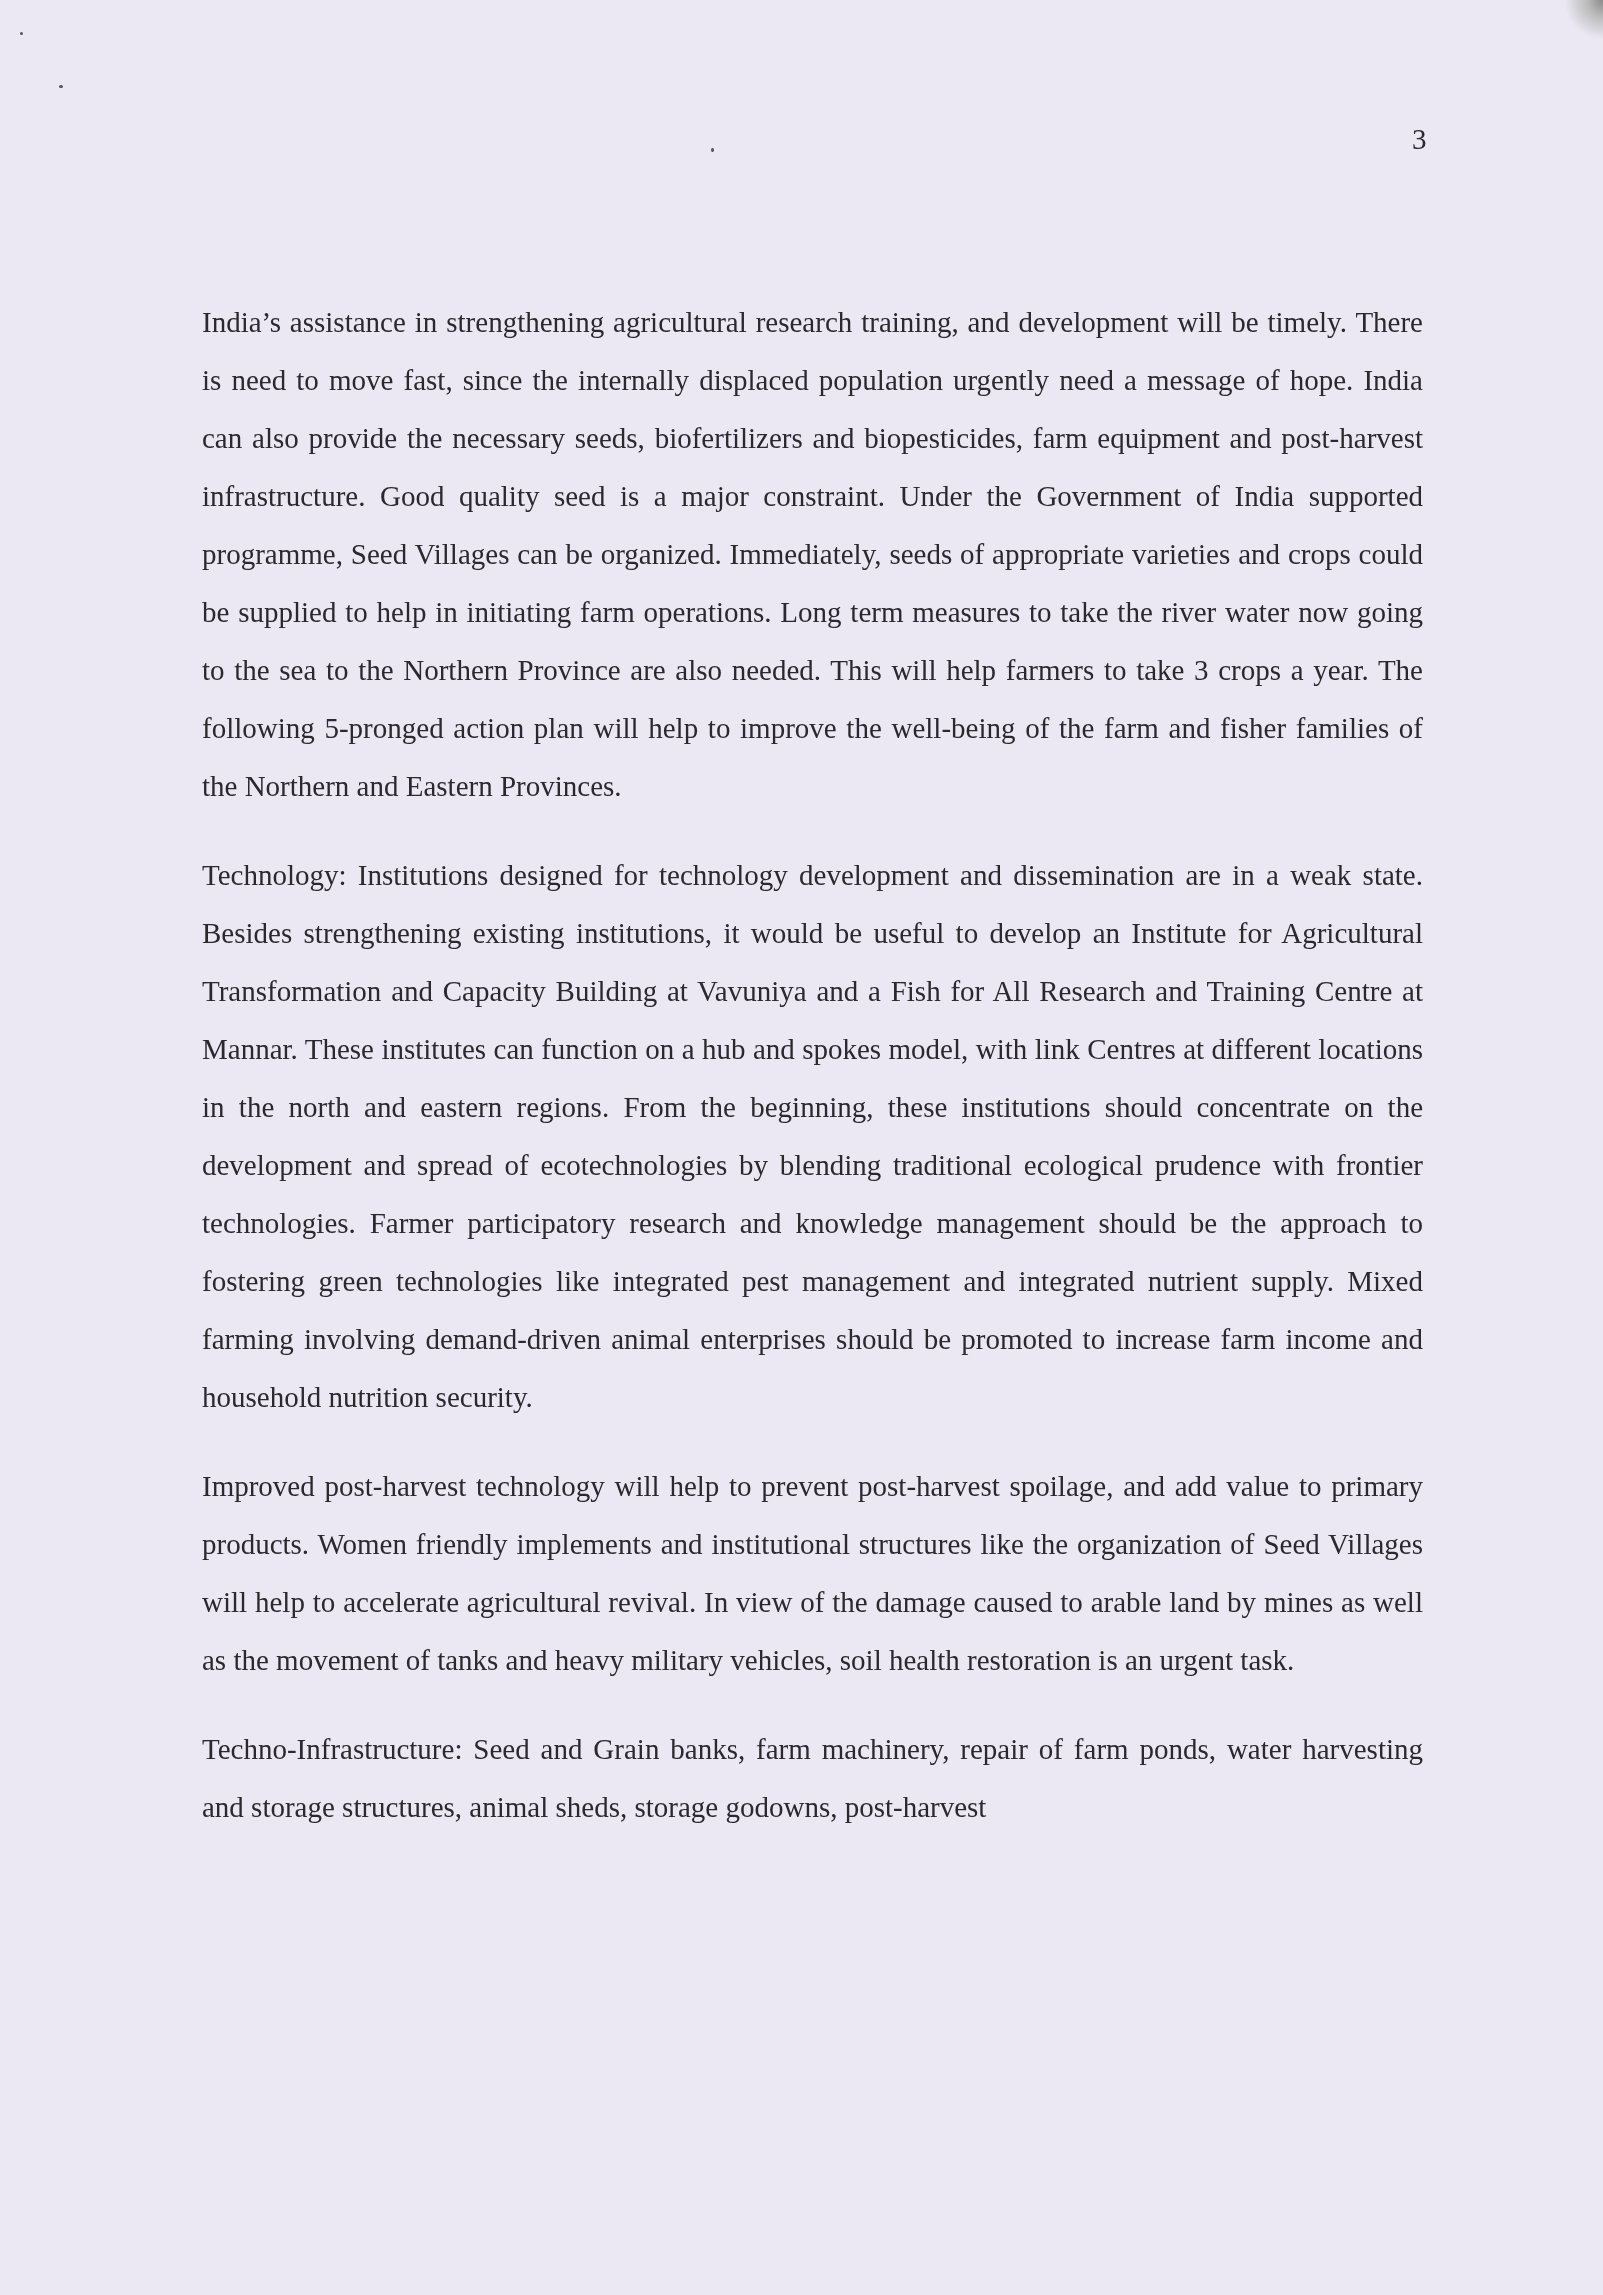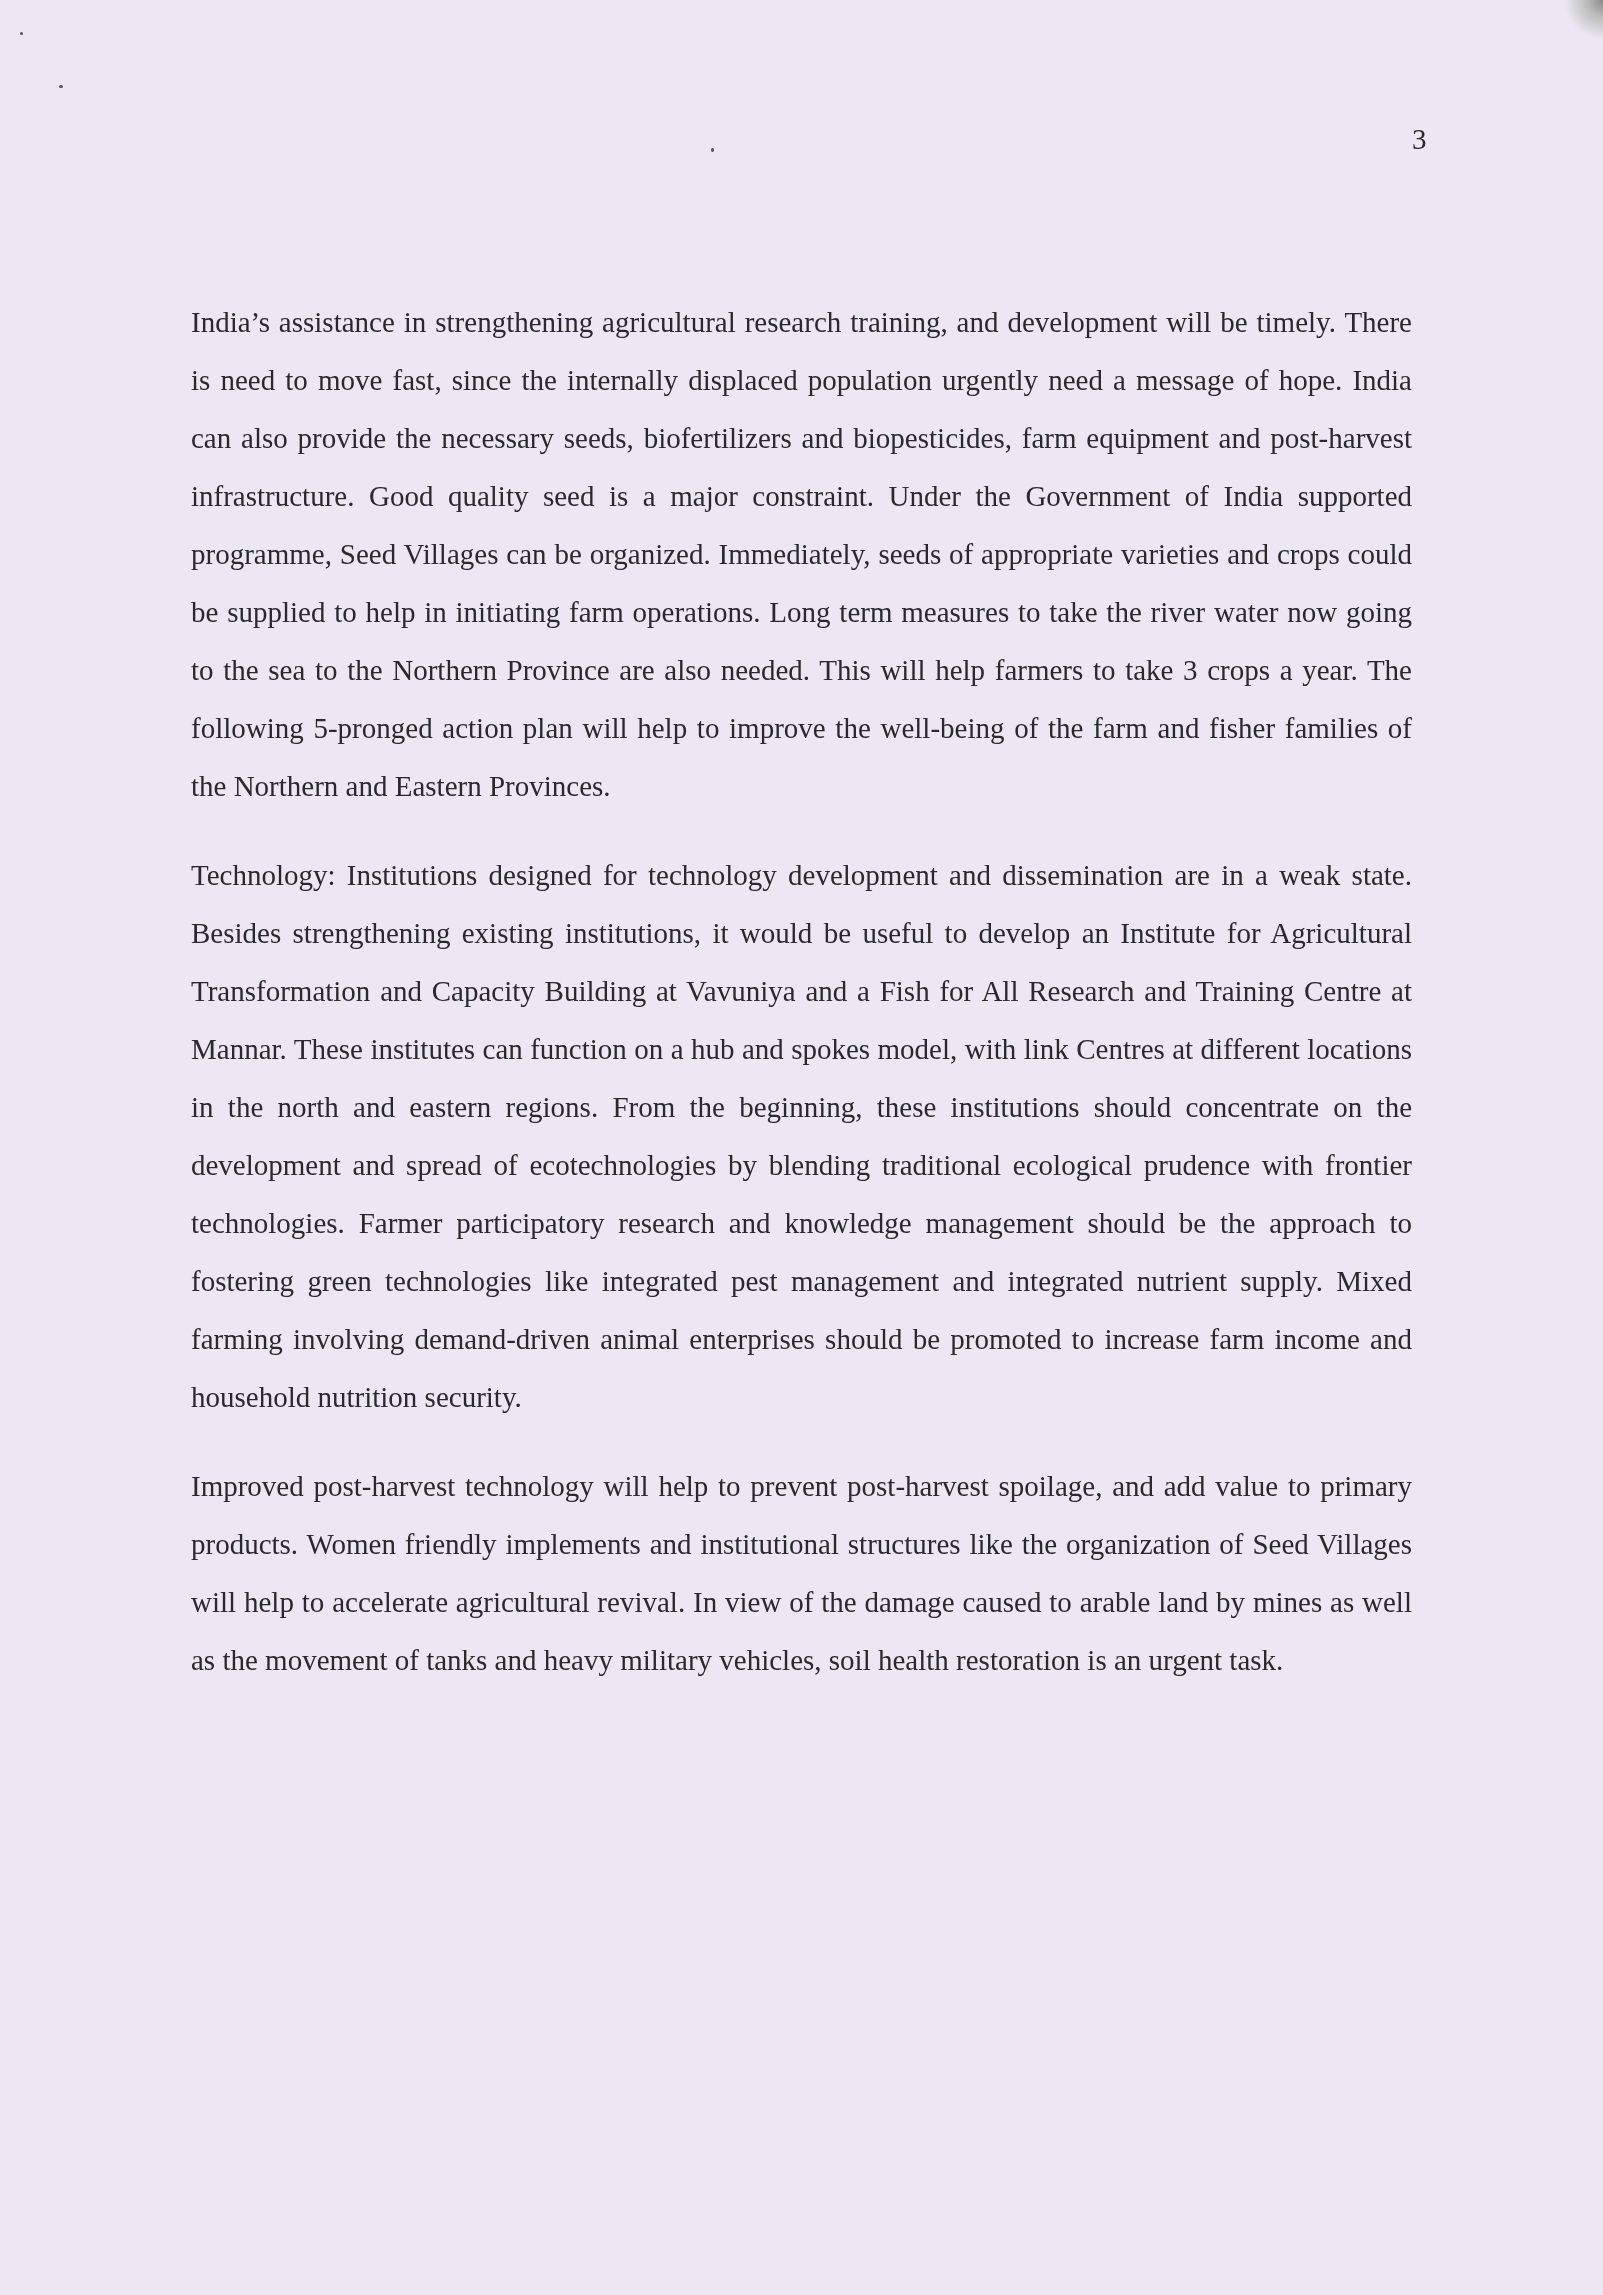--- a/index.html
+++ b/index.html
@@ -8,21 +8,21 @@
     background: #ebe8f3;
     position: relative; overflow: hidden;
     font-family: "Liberation Serif", serif;
     color: #2a2a2e;
   }
   .page-number {
     position: absolute; top: 123px; left: 1412px;
     font-size: 29px;
   }
   .body-text {
-    position: absolute; left: 191px; width: 1221px; top: 293px;
+    position: absolute; left: 202px; width: 1221px; top: 293px;
     font-size: 29px; line-height: 58px;
     text-align: justify;
   }
   .para { margin: 0; }
   .para + .para { margin-top: 31px; }
   .heading { font-weight: normal; }
   .speck { position: absolute; background: #555; border-radius: 50%; }
   .corner-shadow {
     position: absolute; right: 0; top: 0; width: 40px; height: 40px;
     background: radial-gradient(circle at top right, #888 0, #bbb 30%, transparent 70%);
@@ -41,14 +41,17 @@
 <div class="body-text">
   <p class="para">
     <span class="heading"></span><span>India’s assistance in strengthening agricultural research training, and development will be timely.  There is need to move fast, since the internally displaced population urgently need a message of hope.  India can also provide the necessary seeds, biofertilizers and biopesticides, farm equipment and post-harvest infrastructure.  Good quality seed is a major constraint.  Under the Government of India supported programme, Seed Villages can be organized.  Immediately, seeds of appropriate varieties and crops could be supplied to help in initiating farm operations.  Long term measures to take the river water now going to the sea to the Northern Province are also needed.  This will help farmers to take 3 crops a year.  The following 5-pronged action plan will help to improve the well-being of the farm and fisher families of the Northern and Eastern Provinces.</span>
   </p>
   <p class="para">
     <span class="heading">Technology:</span><span> Institutions designed for technology development and dissemination are in a weak state.  Besides strengthening existing institutions, it would be useful to develop an Institute for Agricultural Transformation and Capacity Building at Vavuniya and a Fish for All Research and Training Centre at Mannar.  These institutes can function on a hub and spokes model, with link Centres at different locations in the north and eastern regions.  From the beginning, these institutions should concentrate on the development and spread of ecotechnologies by blending traditional ecological prudence with frontier technologies.  Farmer participatory research and knowledge management should be the approach to fostering green technologies like integrated pest management and integrated nutrient supply.  Mixed farming involving demand-driven animal enterprises should be promoted to increase farm income and household nutrition security.</span>
   </p>
   <p class="para">
     <span class="heading"></span><span>Improved post-harvest technology will help to prevent post-harvest spoilage, and add value to primary products.  Women friendly implements and institutional structures like the organization of Seed Villages will help to accelerate agricultural revival.  In view of the damage caused to arable land by mines as well as the movement of tanks and heavy military vehicles, soil health restoration is an urgent task.</span>
   </p>
+  <p class="para">
+    <span class="heading">Techno-Infrastructure:</span><span>  Seed and Grain banks, farm machinery, repair of farm ponds, water harvesting and storage structures, animal sheds, storage godowns, post-harvest</span>
+  </p>
 </div>
 
 
 </body></html>

